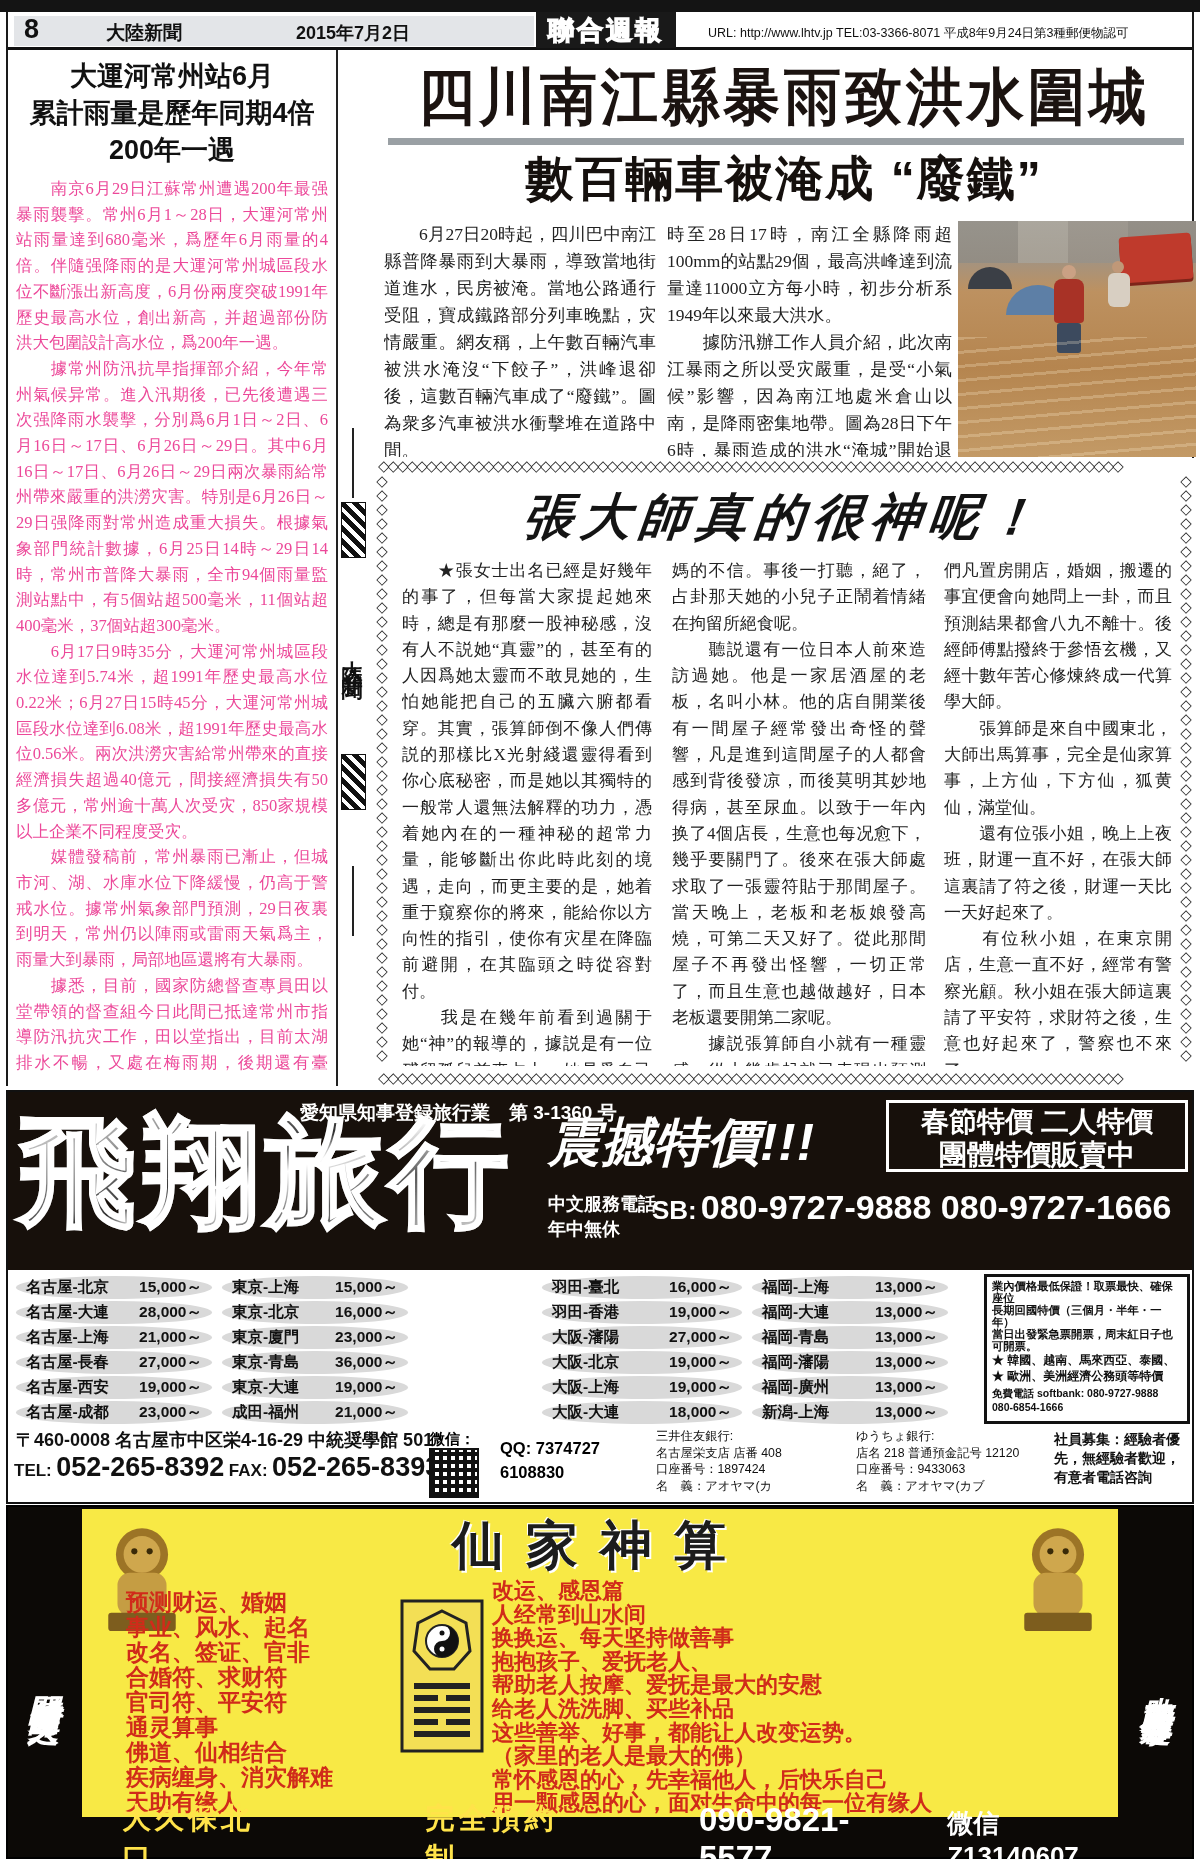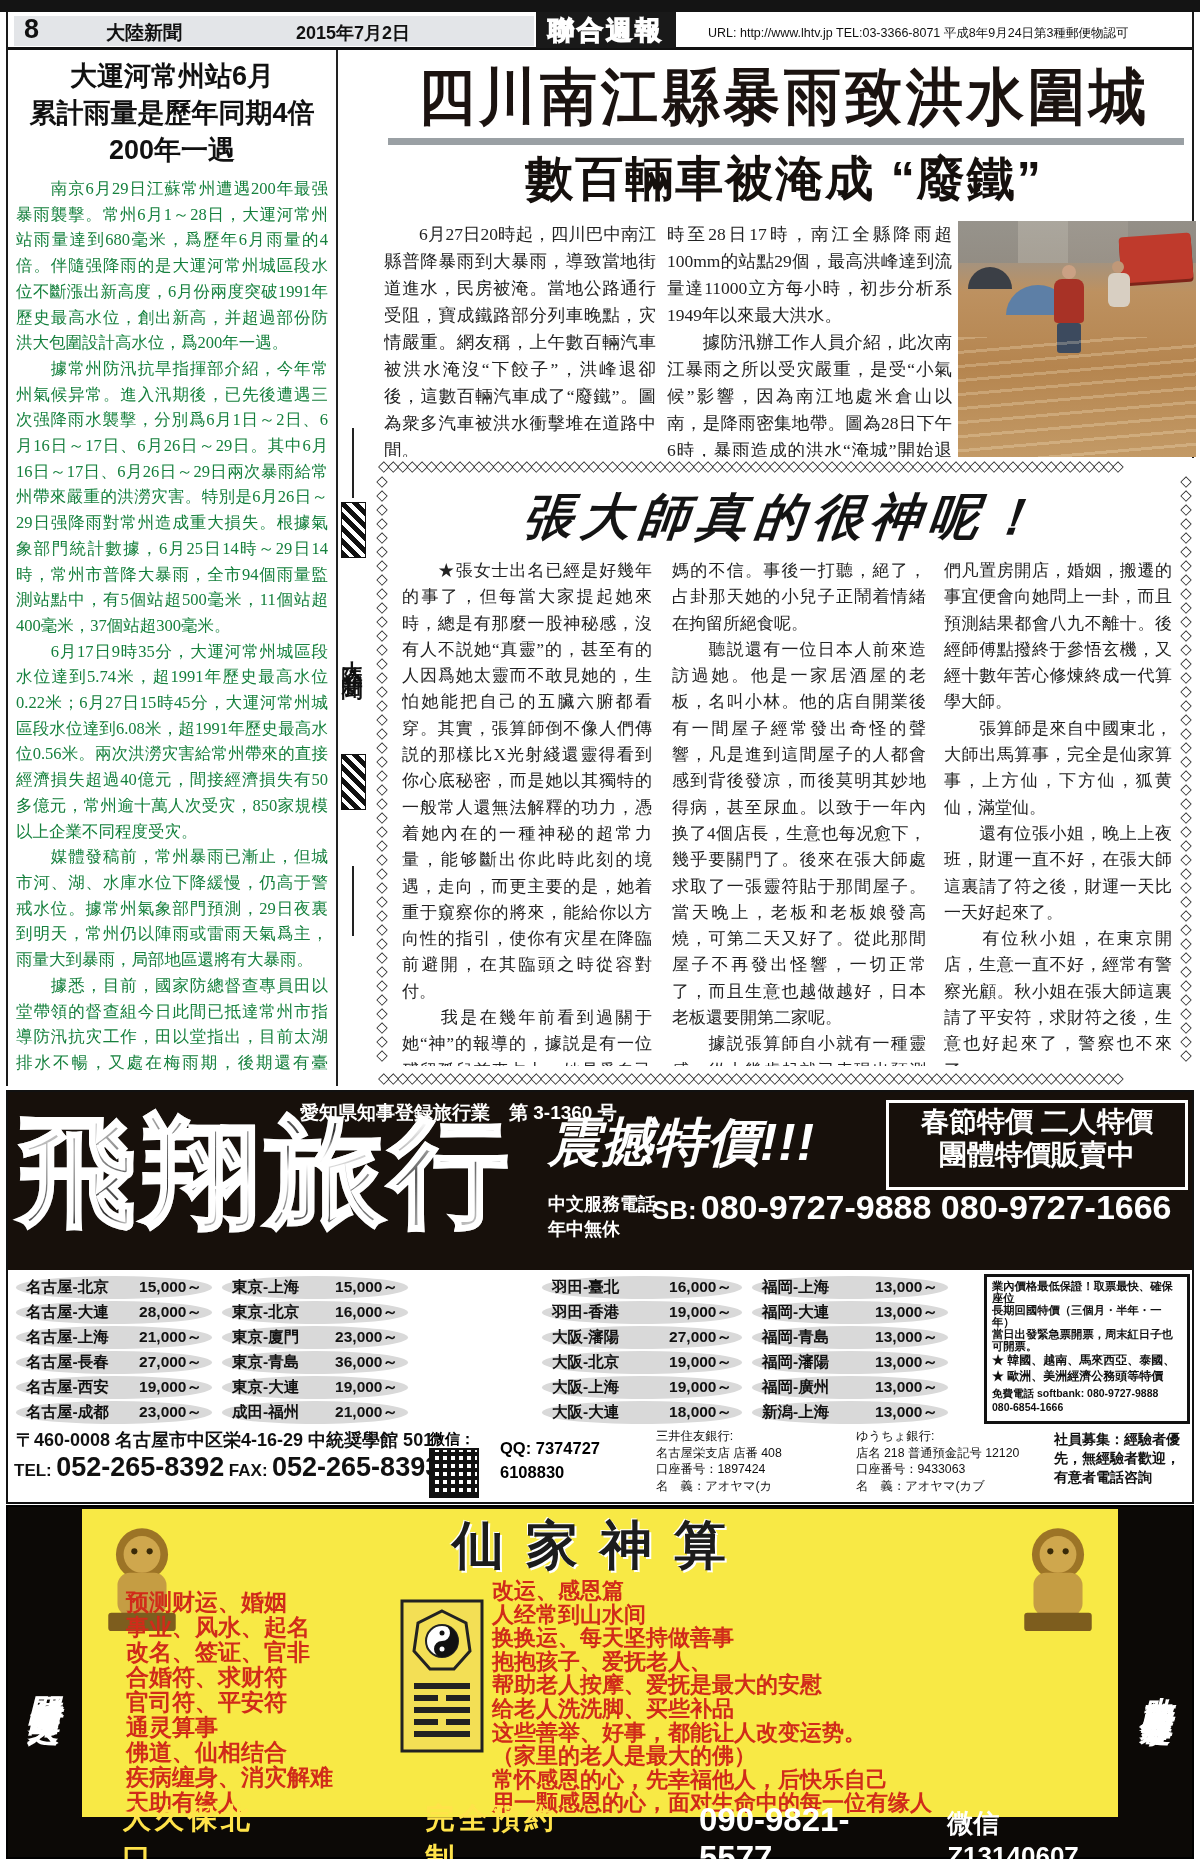--- a/index.html
+++ b/index.html
@@ -17,21 +17,21 @@
   .issue-date { position:absolute; left:290px; top:9px; font-family:"Liberation Sans",sans-serif; font-weight:700; font-size:18px; color:#111; }
   .masthead { position:absolute; left:530px; top:0px; height:36px; background:#191919; color:#242424;
     font-family:"Liberation Sans",sans-serif; font-weight:900; font-size:26px; line-height:36px; padding:0 12px;
     -webkit-text-stroke:1.3px #fff; letter-spacing:3px; }
   .url-info { position:absolute; left:702px; top:13px; font-family:"Liberation Sans",sans-serif; font-size:12.5px; color:#111; white-space:nowrap; }
 
   
   .left-article { position:absolute; left:14px; top:58px; width:316px; }
   .left-title { text-align:center; font-family:"Liberation Sans",sans-serif; font-weight:900; font-size:27px; line-height:37px; color:#111; }
   .left-body { position:absolute; left:16px; top:176px; width:312px; height:900px; overflow:hidden;
-    font-size:16.5px; line-height:25.7px; text-align:justify; color:#15803d; }
+    font-size:16.5px; line-height:25.7px; text-align:justify; color:#ec4899; }
   .left-body p { margin:0; }
   .col-divider { position:absolute; left:336px; top:50px; width:2px; height:1036px; background:#222; }
 
   
   .side-strip { position:absolute; left:341px; top:502px; width:25px; }
   .hatch { width:25px; height:56px; background:repeating-linear-gradient(45deg,#111 0 5px,#fff 5px 9px); border:1px solid #111; }
   .side-label { writing-mode:vertical-rl; text-orientation:upright; font-family:"Liberation Sans",sans-serif;
     font-weight:900; font-size:21px; letter-spacing:6px; color:#111; height:188px; margin:4px auto; display:block; text-align:center; width:25px; }
   .side-line-top { position:absolute; left:352px; top:428px; width:2px; height:70px; background:#222; }
   .side-line-bot { position:absolute; left:352px; top:866px; width:2px; height:70px; background:#222; }
@@ -77,21 +77,21 @@
   .b-col3 { left:572px; width:228px; }
 
   
   .travel { position:absolute; left:6px; top:1090px; width:1188px; height:414px; border:2px solid #111; background:#fff; }
   .travel-banner { position:absolute; left:0; top:0; width:1184px; height:178px; background:#17100b; }
   .brand { position:absolute; left:10px; top:16px; font-family:"Liberation Sans",sans-serif; font-weight:900; font-size:118px; line-height:1.1;
     letter-spacing:6px; background:linear-gradient(160deg,#f7f7f7 0%,#8e8e8e 25%,#2f2f2f 45%,#ffffff 52%,#565656 68%,#ededed 100%);
     -webkit-background-clip:text; background-clip:text; color:transparent; -webkit-text-stroke:3px #fff; }
   .license { position:absolute; left:292px; top:8px; color:#fff; font-family:"Liberation Sans",sans-serif; font-size:19px; font-weight:700; }
   .shock { position:absolute; left:540px; top:16px; color:#fff; font-family:"Liberation Sans",sans-serif; font-weight:900; font-size:52px; font-style:italic; letter-spacing:1px; }
-  .promo-box { position:absolute; left:878px; top:8px; width:302px; height:90px; border:3px solid #fff;
+  .promo-box { position:absolute; left:878px; top:8px; width:302px; height:72px; border:3px solid #fff;
     color:#fff; font-family:"Liberation Sans",sans-serif; font-weight:900; font-size:28px; text-align:center; line-height:33px; padding-top:2px; }
   .service { position:absolute; left:540px; top:100px; color:#fff; font-family:"Liberation Sans",sans-serif; font-size:18px; font-weight:700; line-height:25px; }
   .phones { position:absolute; left:644px; top:96px; color:#fff; font-family:"Liberation Sans",sans-serif; font-weight:900; font-size:34px; white-space:nowrap; }
   .phones .sb { font-size:26px; font-weight:700; margin-right:4px; }
 
   
   .pgroup { position:absolute; top:184px; }
   .pg1 { left:8px; width:196px; } .pg2 { left:214px; width:186px; }
   .pg3 { left:534px; width:200px; } .pg4 { left:744px; width:196px; }
   .price-row { display:flex; justify-content:space-between; align-items:center; background:#d9d9d9; border-radius:50%;

